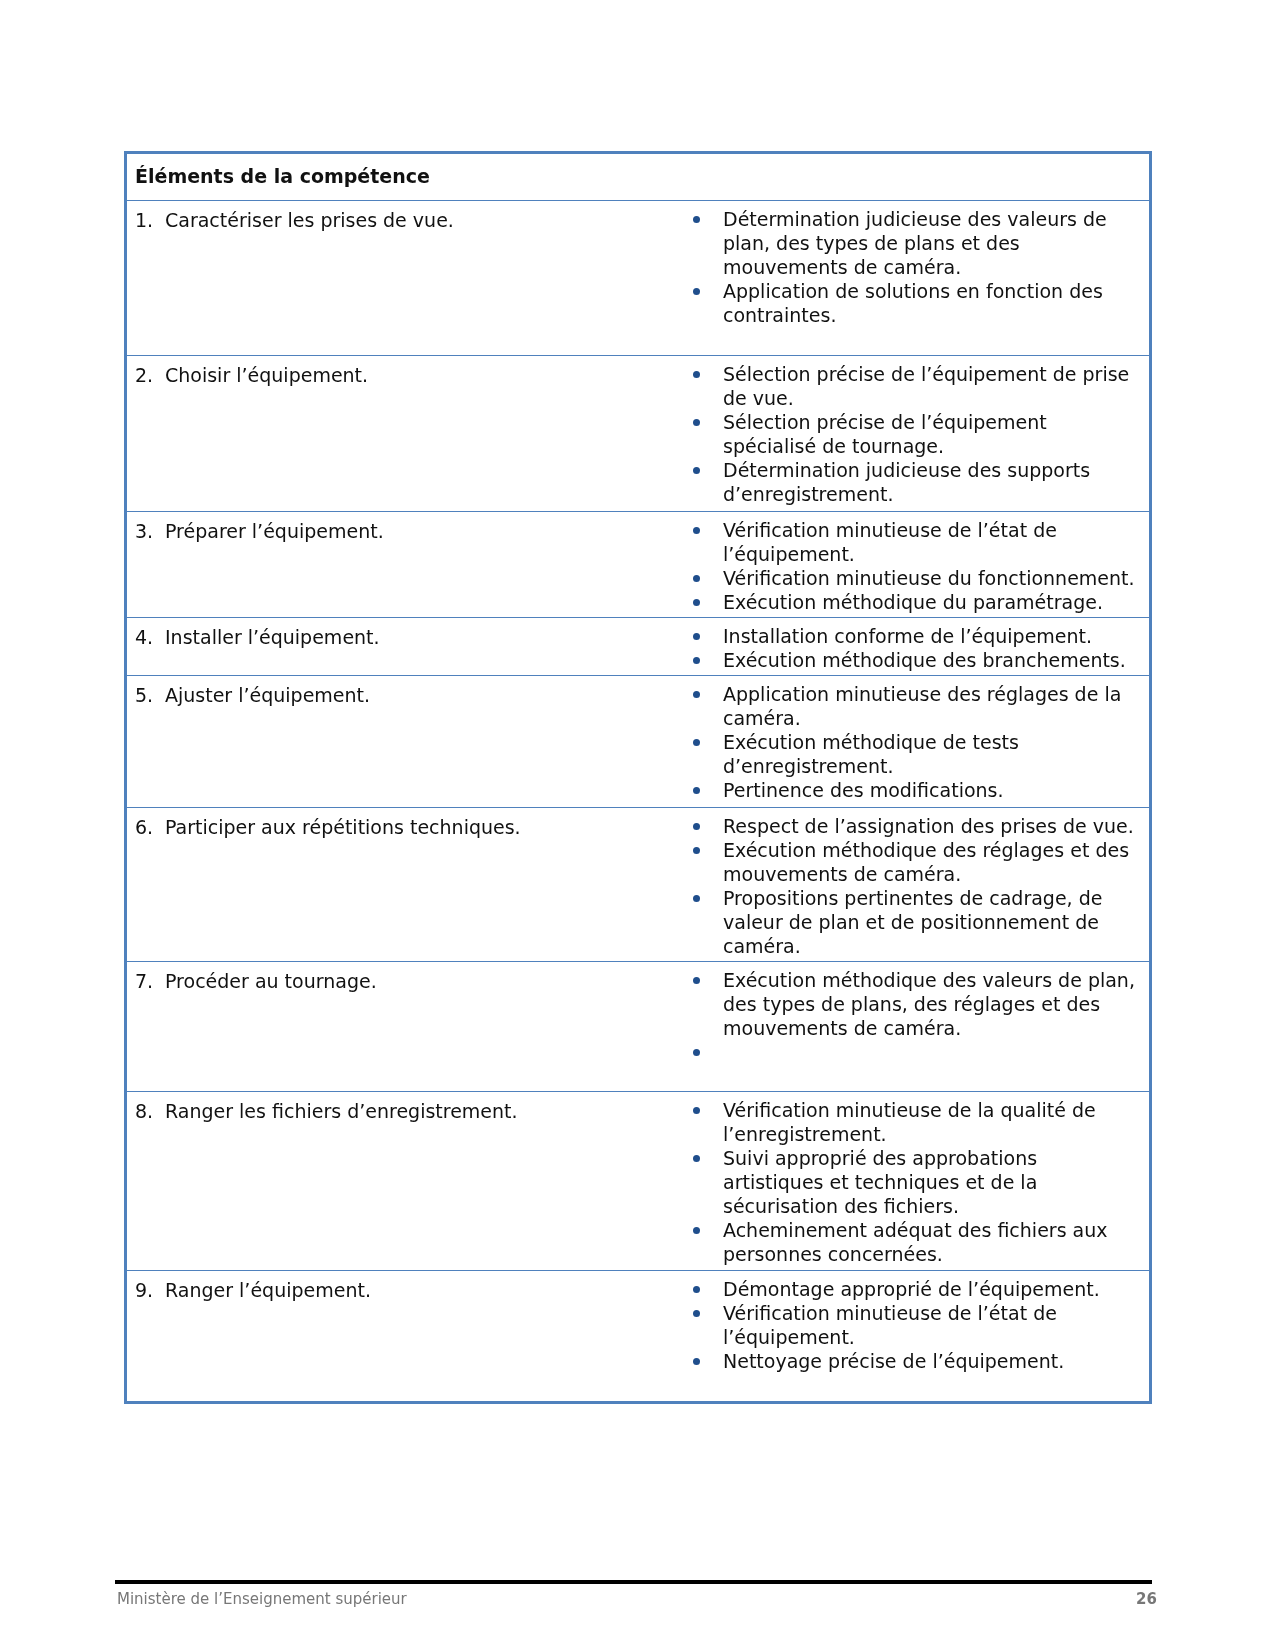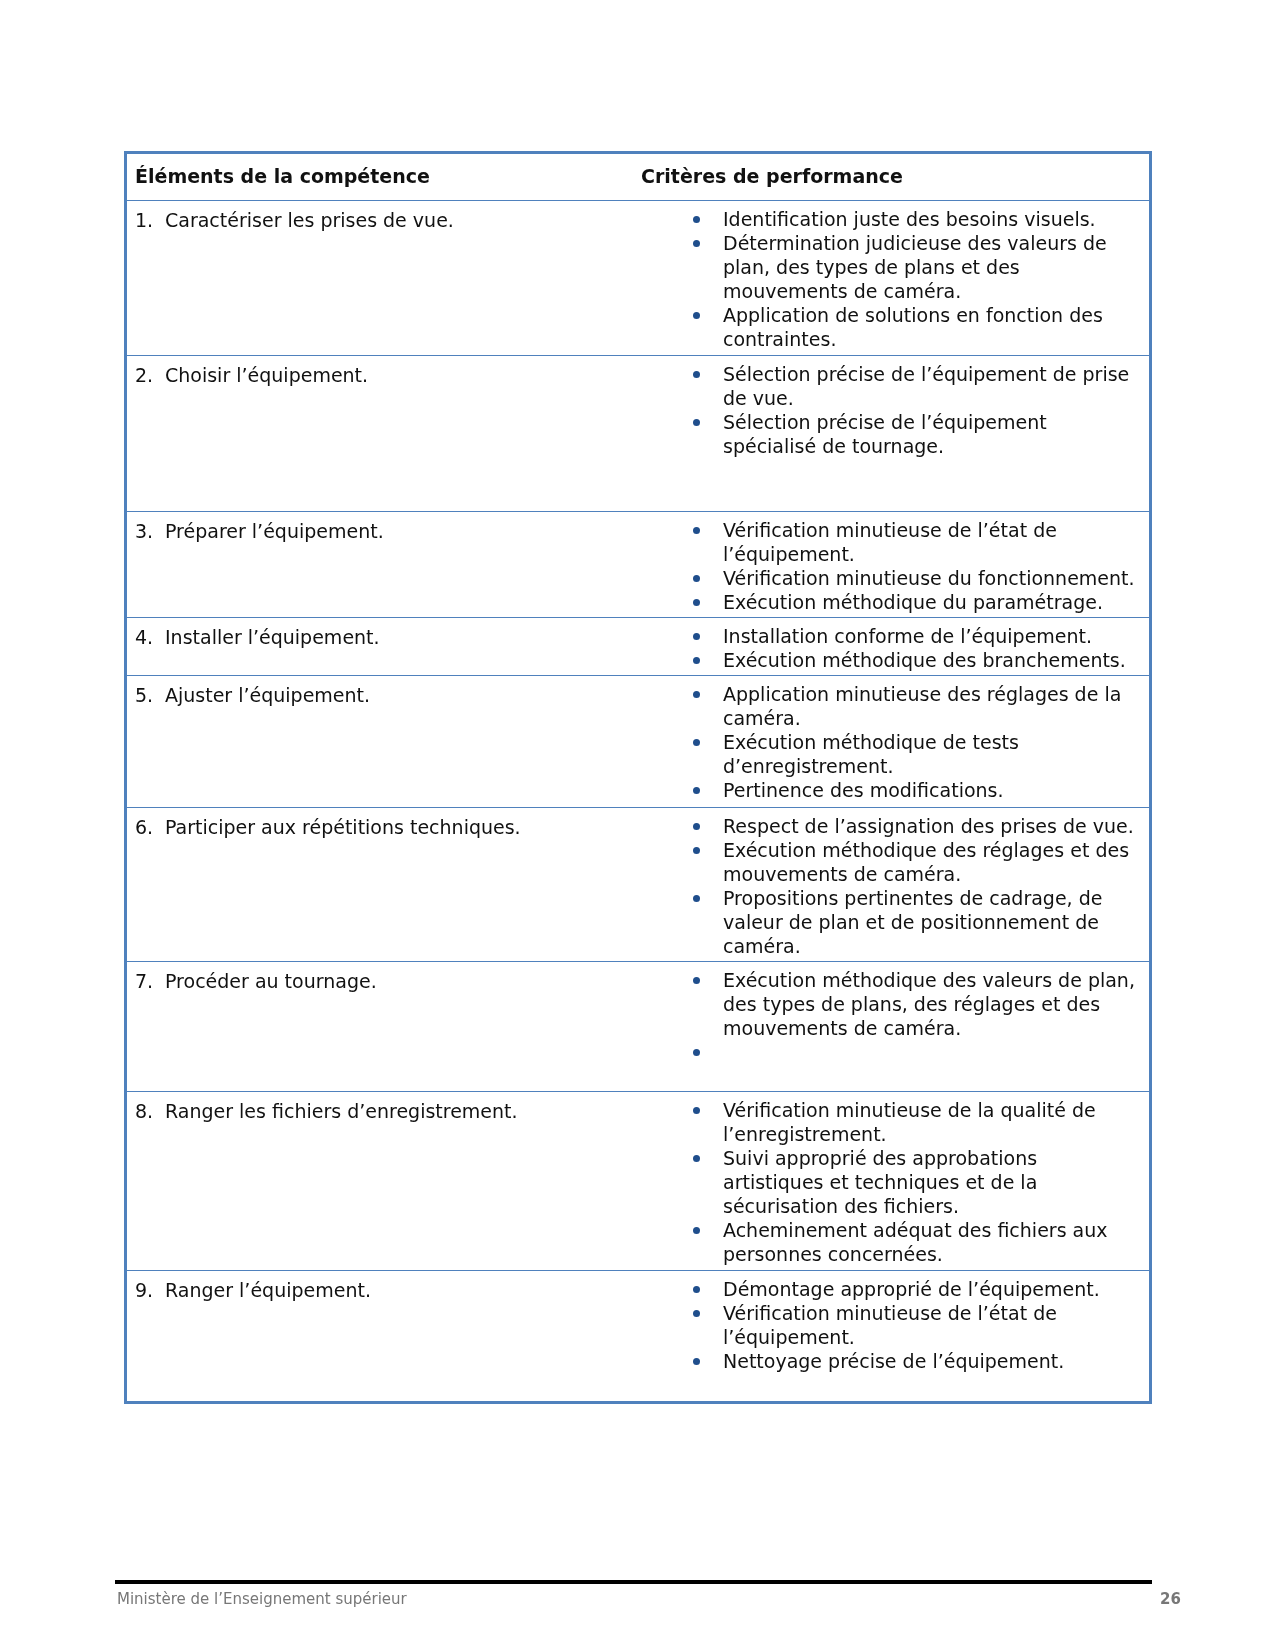--- a/index.html
+++ b/index.html
@@ -14,57 +14,56 @@
   .header .c1, .header .c2 { font-weight: bold; font-size: 19px; padding-top: 11px; }
   .header .c2 { padding-left: 0; }
   .elem { font-size: 19px; display: flex; }
   .elem .num { width: 30px; }
   ul { list-style: none; margin: 0; padding: 0; }
   li { position: relative; padding-left: 74px; font-size: 19px; line-height: 24px; }
   li .dot { position: absolute; left: 44px; top: 9px; width: 7px; height: 7px;
             border-radius: 50%; background: #1f4e8c; }
   .footer-line { position: absolute; left: 115px; top: 1580px; width: 1037px; height: 4px; background: #000; }
   .footer-left { position: absolute; left: 117px; top: 1590px; font-size: 15px; font-weight: normal; color: #777777; }
-  .footer-right { position: absolute; left: 1160px; top: 1590px; font-size: 15px; font-weight: bold; color: #777777; }
+  .footer-right { position: absolute; left: 1136px; top: 1590px; font-size: 15px; font-weight: bold; color: #777777; }
 </style>
 </head>
 <body>
 
 <div class="tbl">
   <div class="row header" style="height:46px">
     <div class="c1">Éléments de la compétence</div>
-    <div class="c2">Critères de performance</div>
   </div>
   <div id="rows">
       <div class="row" style="height: 155px;">
         <div class="c1">
           <div class="elem">
             <span class="num">1.</span>
             <span>Caractériser les prises de vue.</span>
           </div>
         </div>
         <div class="c2">
           <ul>
-            <li><span class="dot"></span><span>Identification juste des besoins visuels.</span></li>
             <li><span class="dot"></span><span>Détermination judicieuse des valeurs de plan, des types de plans et des mouvements de caméra.</span></li>
             <li><span class="dot"></span><span>Application de solutions en fonction des contraintes.</span></li>
           </ul>
         </div>
       </div>
       <div class="row" style="height: 156px;">
         <div class="c1">
           <div class="elem">
             <span class="num">2.</span>
             <span>Choisir l’équipement.</span>
           </div>
         </div>
         <div class="c2">
           <ul>
             <li><span class="dot"></span><span>Sélection précise de l’équipement de prise de vue.</span></li>
             <li><span class="dot"></span><span>Sélection précise de l’équipement spécialisé de tournage.</span></li>
+            <li><span class="dot"></span><span>Détermination judicieuse des supports d’enregistrement.</span></li>
           </ul>
         </div>
       </div>
       <div class="row" style="height: 106px;">
         <div class="c1">
           <div class="elem">
             <span class="num">3.</span>
             <span>Préparer l’équipement.</span>
           </div>
         </div>

